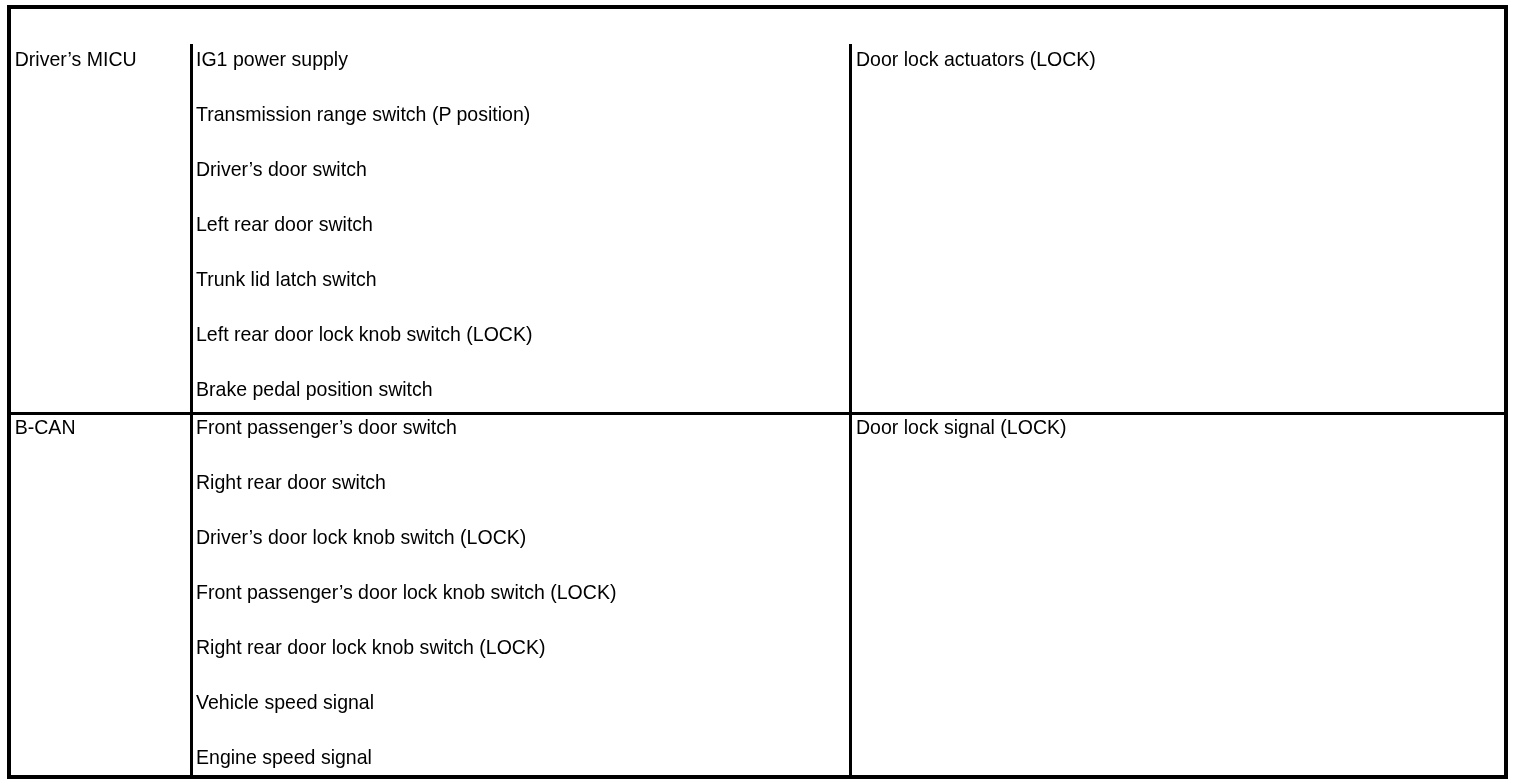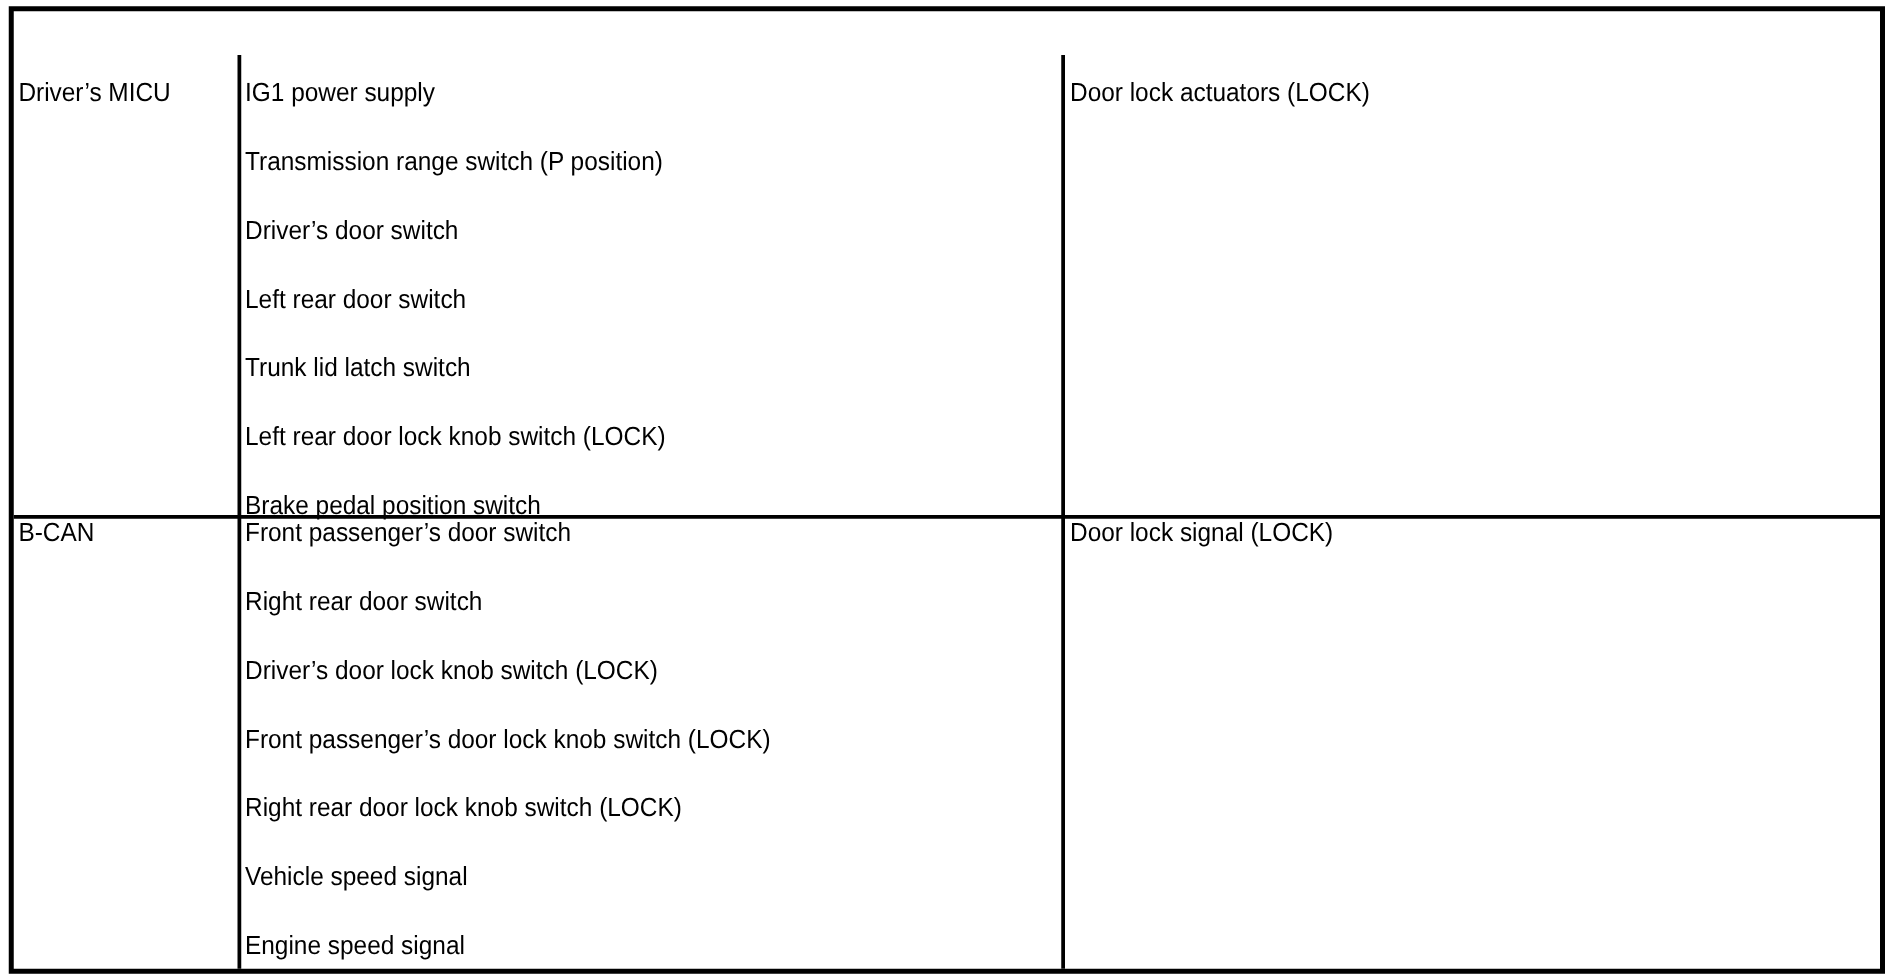--- a/index.html
+++ b/index.html
@@ -93,21 +93,21 @@
   }
   .vdiv-head.v1 { left: 179px; }
   .vdiv-head.v2 { left: 838px; }
 
   
   .section {
     position: absolute;
     left: 0;
     width: 1493px;
   }
-  .section.s0 { top: 16px;   height: 448px; }
+  .section.s0 { top: 0px;   height: 448px; }
   .section.s1 { top: 368px; height: 363px; }
 
   .section-divider {
     position: absolute;
     left: 0;
     top: 368px;
     width: 1493px;
     height: 3px;
     background: #000000;
   }

